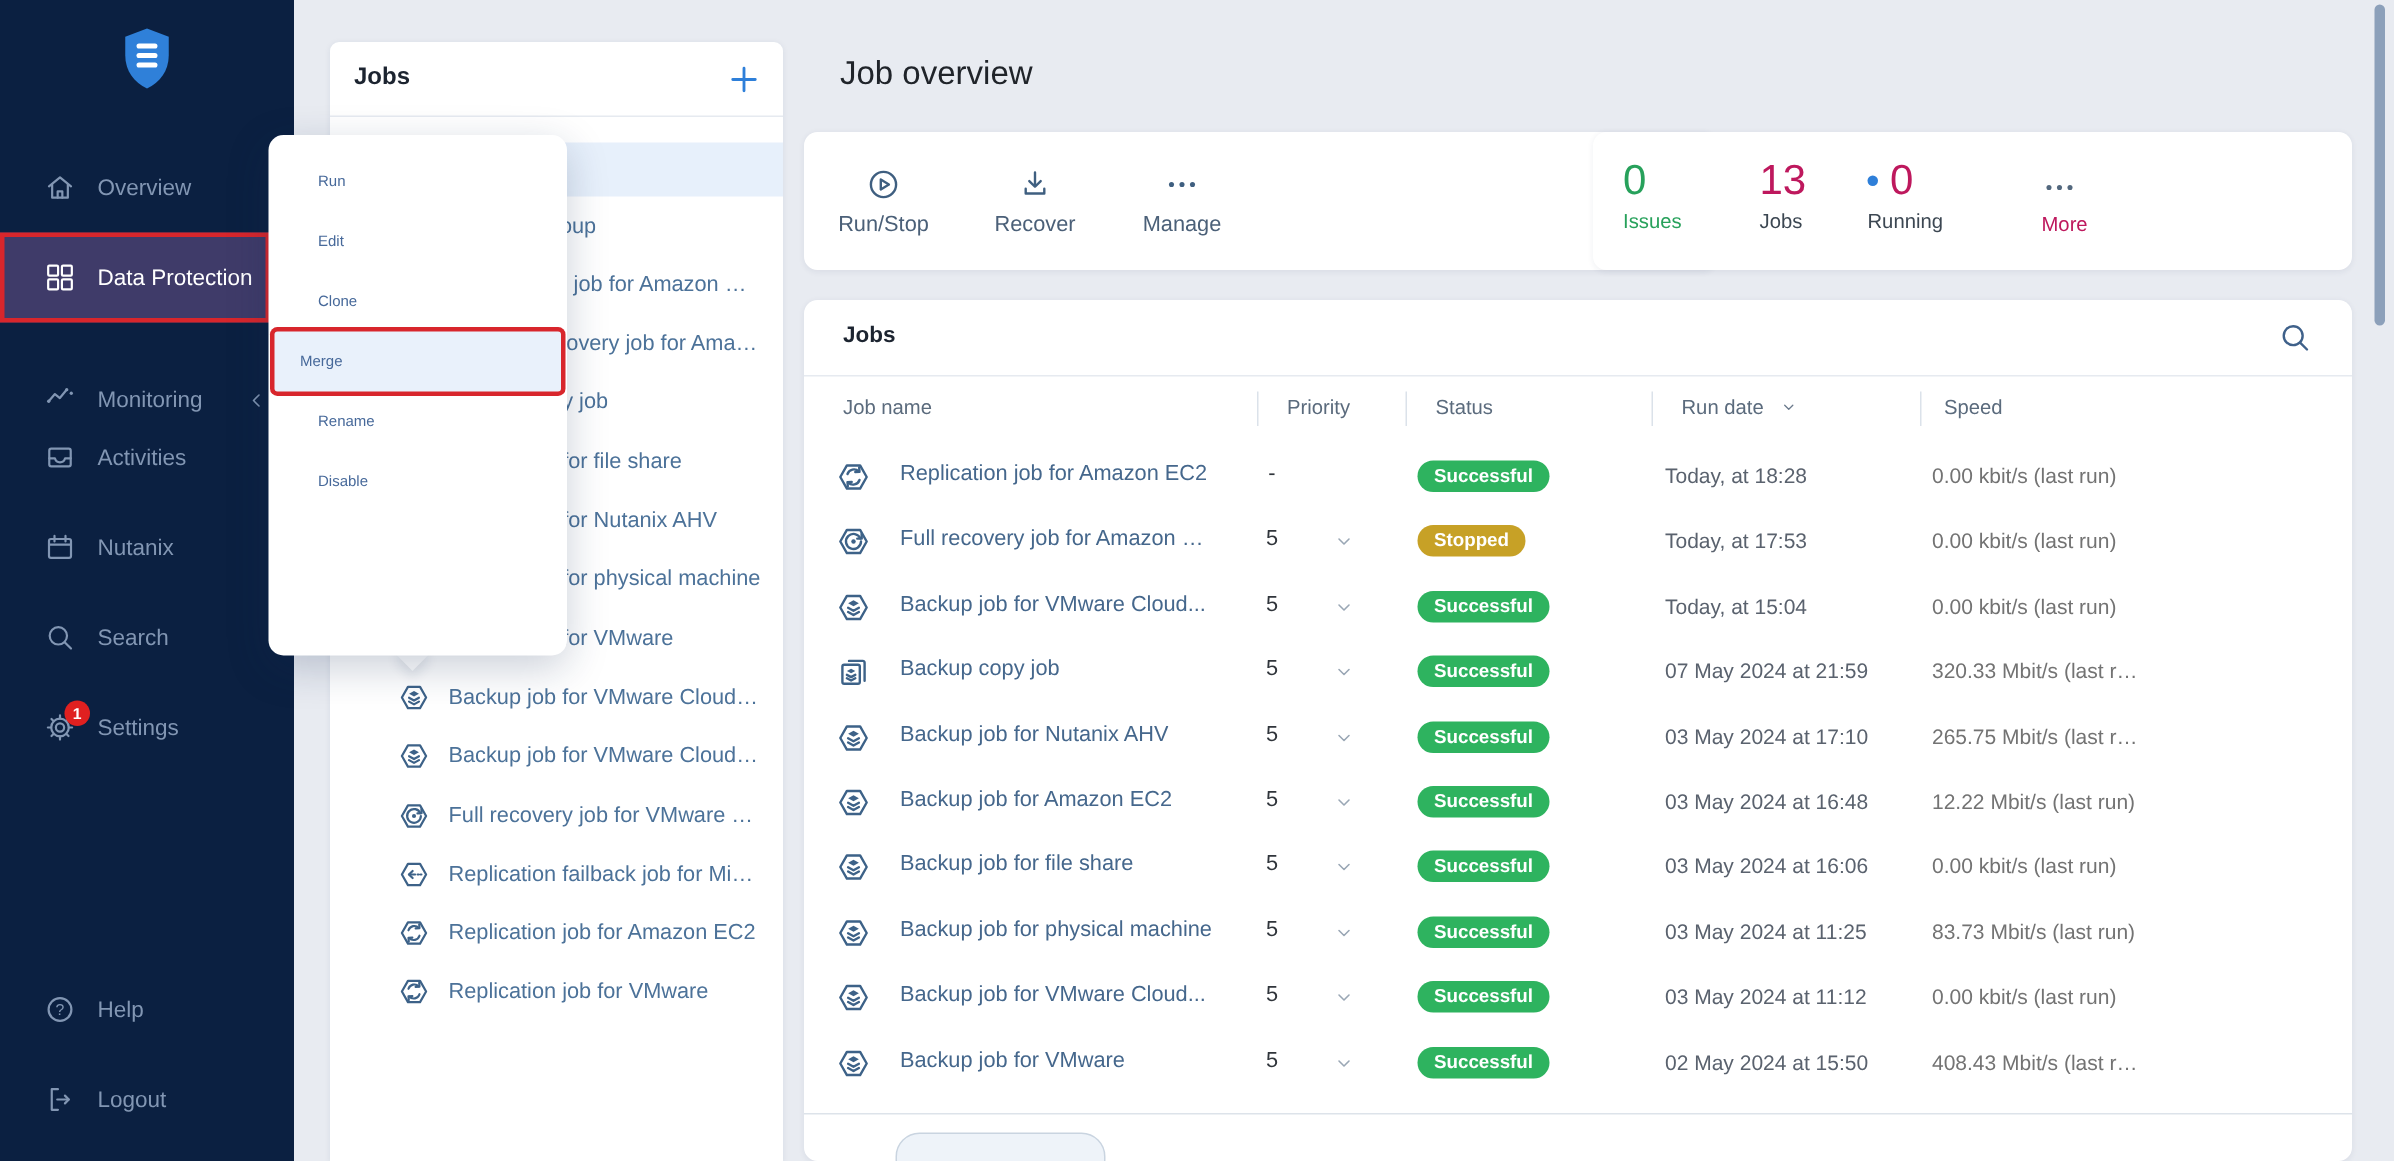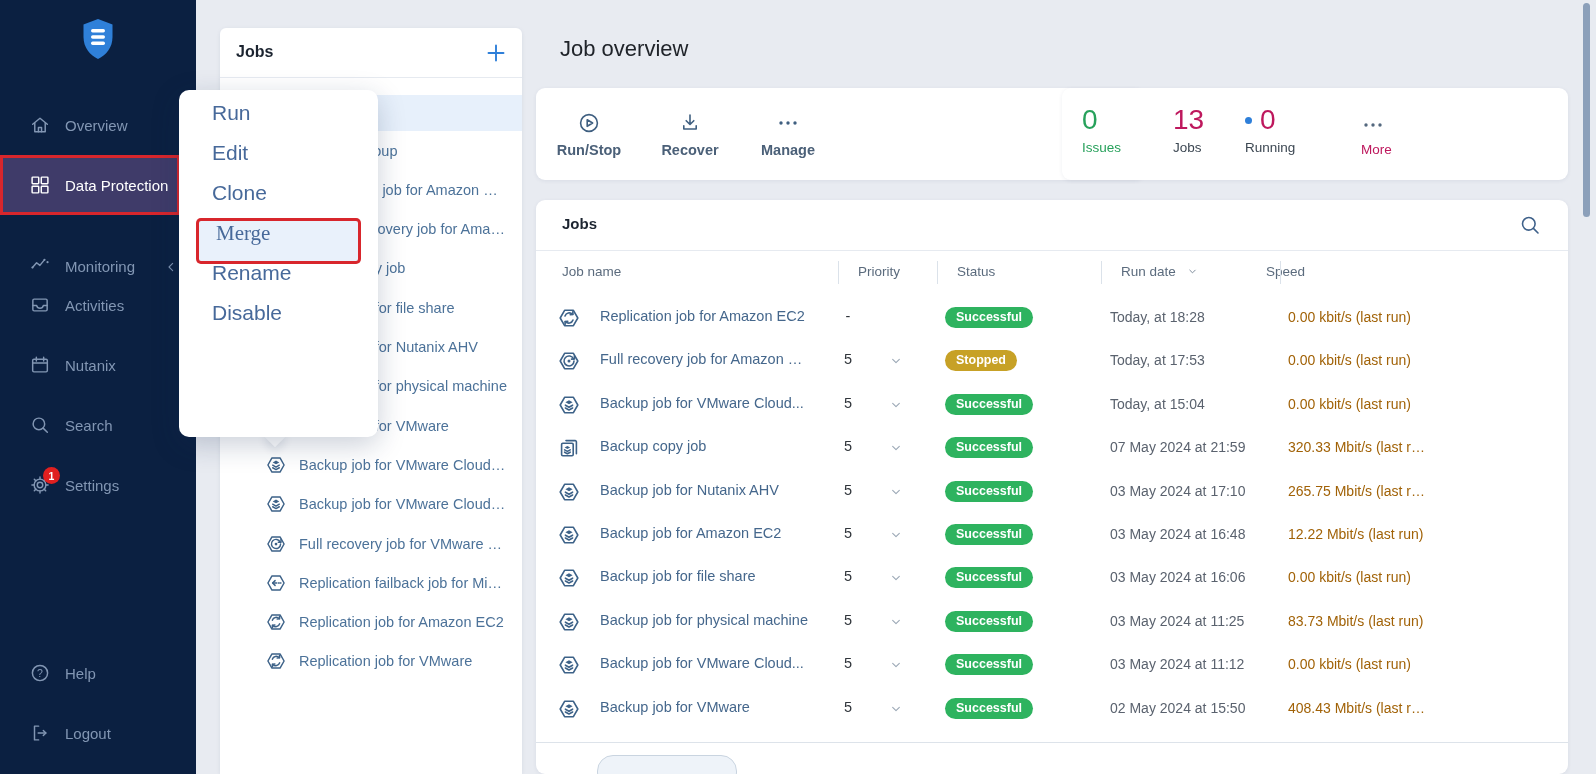--- a/index.html
+++ b/index.html
@@ -34,29 +34,29 @@
   .job-item .ic { position:absolute; left:45px; color:#3d6288; }
   .job-item .jname { position:absolute; left:79px; max-width:208px; white-space:nowrap; overflow:hidden; text-overflow:ellipsis; }
   .job-item.ind1 .ic { left:76px; }
   .job-item.ind1 .jname { left:110px; max-width:176px; }
   .job-item.group .caret { position:absolute; left:60px; color:#77879c; }
   .job-item.group .jname { left:88px; }
 
   
   .ctx-menu { position:absolute; left:179px; top:90px; width:199px; height:347px; background:#fff; border-radius:10px; box-shadow:0 8px 28px rgba(20,40,80,.22); padding-top:11px; z-index:30; }
   .ctx-tail { position:absolute; left:267px; top:428px; width:16px; height:16px; background:#fff; transform:rotate(45deg); box-shadow:3px 3px 8px rgba(20,40,80,.12); z-index:29; }
-  .menu-item { position:relative; height:40px; display:flex; padding-left:33px; font-size:21px; color:#47699a; cursor:pointer; }
-  .menu-item.hl { margin:0 20px; padding-left:17px; background:#e9f1fb; box-shadow:0 0 0 3px #d8262c; border-radius:2px;font-family:Liberation Serif, serif; }
+  .menu-item { position:relative; height:40px; display:flex; align-items:center; padding-left:33px; font-size:10px; color:#47699a; cursor:pointer; }
+  .menu-item.hl { margin:0 4px; padding-left:17px; background:#e9f1fb; box-shadow:0 0 0 3px #d8262c; border-radius:2px; }
   .menu-item.danger { color:#d2443c; }
   .menu-item .sub-chev { position:absolute; right:25px; color:#5d7ca3; }
 
   
   .main-title { position:absolute; left:560px; top:36px; font-size:22px; font-weight:500; color:#20242a; }
   .card { position:absolute; background:#fff; border-radius:9px; box-shadow:0 1px 4px rgba(25,45,85,.07); }
-  .toolbar-card { left:536px; top:88px; width:608px; height:92px;font-weight:bold; }
+  .toolbar-card { left:536px; top:88px; width:608px; height:92px; }
   .tool-btn { position:absolute; top:0; height:92px; width:76px; display:flex; flex-direction:column; align-items:center; justify-content:center; gap:7px; color:#4b6078; font-size:14.5px; cursor:pointer; }
   .tool-btn .ic { width:24px; height:24px; color:#3f5f80; }
 
   .stats-card { left:1062px; top:88px; width:506px; height:92px; }
   .stat { position:absolute; top:17px; display:flex; flex-direction:column; gap:5px; }
   .stat .num { font-size:28px; line-height:30px; color:#be185d; }
   .stat .lbl { font-size:13.5px; color:#3c4752; }
   .stat.issues .num, .stat.issues .lbl { color:#27a15b; }
   .stat .numrow { display:flex; align-items:center; gap:8px; }
   .dot { width:7px; height:7px; border-radius:50%; background:#2e7fd9; }
@@ -74,21 +74,21 @@
   .sort-chev { color:#6b7a8c; }
   .trow { position:absolute; left:0; width:1032px; height:43.4px; }
   .trow .ic.rowic { position:absolute; left:21px; top:10px; width:24px; height:24px; color:#3d6288; }
   .trow .tname { position:absolute; left:64px; top:12px; font-size:14.5px; color:#45678c; max-width:232px; white-space:nowrap; overflow:hidden; text-overflow:ellipsis; cursor:pointer; }
   .trow .tprio { position:absolute; left:300px; top:12px; width:24px; font-size:14.5px; color:#30353b; text-align:center; }
   .trow .pchev { position:absolute; left:352px; top:14px; color:#9aa7b5; cursor:pointer; }
   .trow .pill { position:absolute; left:409px; top:11px; font-size:12.5px; font-weight:bold; color:#fff; padding:3px 11px 4px; border-radius:11px; }
   .pill.green { background:#2eb35f; }
   .pill.yellow { background:#c7a126; }
   .trow .tdate { position:absolute; left:574px; top:13px; font-size:14px; color:#5a626e; }
-  .trow .tspeed { position:absolute; left:752px; top:13px; font-size:14px; color:#a16207; max-width:254px; white-space:nowrap; overflow:hidden; text-overflow:ellipsis; }
+  .trow .tspeed { position:absolute; left:752px; top:13px; font-size:14px; color:#737373; max-width:254px; white-space:nowrap; overflow:hidden; text-overflow:ellipsis; }
   .tfoot-divider { position:absolute; left:0; right:0; top:542px; height:1px; background:#dde3ea; }
   .page-btn { position:absolute; left:61px; top:555px; width:140px; height:34px; background:#eef3f9; border:1px solid #c9d4e0; border-radius:16px; cursor:pointer; }
 
   .scroll-thumb { position:absolute; left:1583px; top:3px; width:7px; height:214px; background:#8ca0ba; border-radius:4px; cursor:pointer; }
 </style>
 </head>
 <body>
 
 <svg width="0" height="0" style="position:absolute" aria-hidden="true">
   <defs>
@@ -444,21 +444,21 @@
         </div>
         <div class="col-h" style="left: 421px;">
           <span>Status</span>
         </div>
         <div class="col-h" style="left: 585px;">
           <span>Run date</span>
           <svg viewBox="0 0 24 24" class="ic xs sort-chev">
             <use href="#i-chev-down"></use>
           </svg>
         </div>
-        <div class="col-h" style="left: 730px; text-align: right;">
+        <div class="col-h" style="left: 760px; text-align: right;">
           <span>Speed</span>
         </div>
         <div class="col-sep" style="left: 302px;"></div>
         <div class="col-sep" style="left: 401px;"></div>
         <div class="col-sep" style="left: 565px;"></div>
         <div class="col-sep" style="left: 744px;"></div>
       </div>
     <div id="tbody">
         <div class="trow" style="top: 96px;">
           <svg viewBox="0 0 24 24" class="ic rowic">

